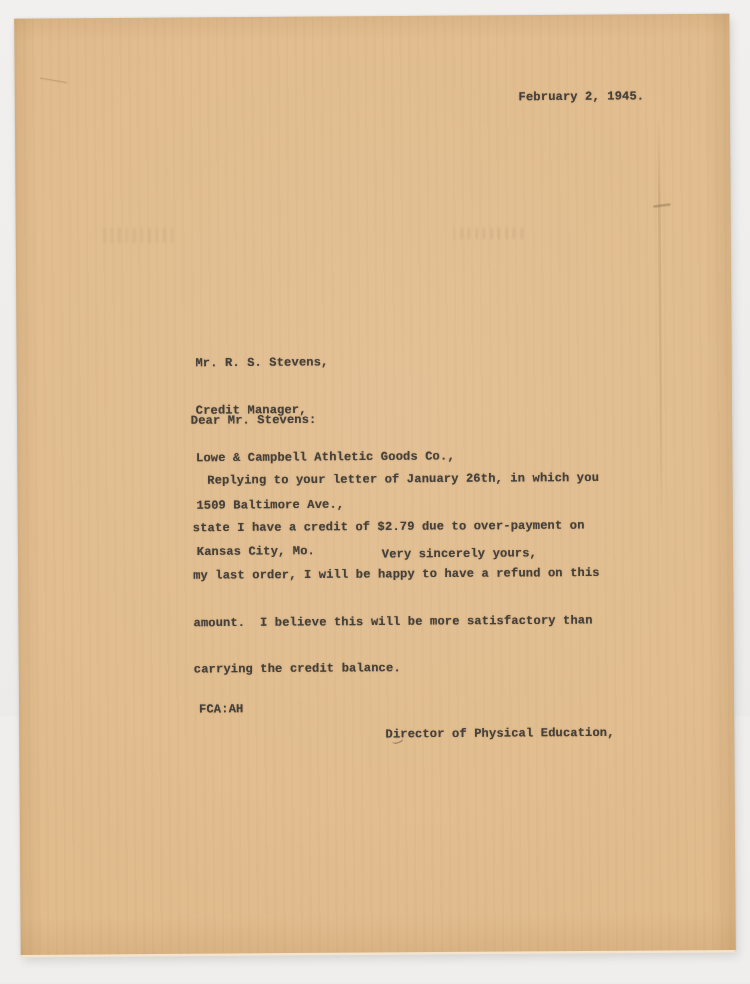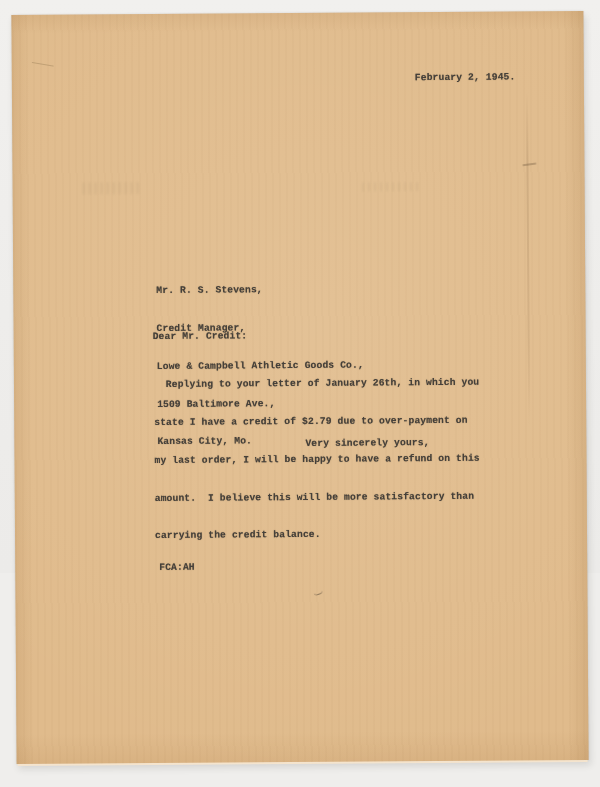--- a/index.html
+++ b/index.html
@@ -102,33 +102,34 @@
     <div class="typed date">February 2, 1945.</div>
 
     <div class="typed recipient">
       <div>Mr. R. S. Stevens,</div>
       <div>Credit Manager,</div>
       <div>Lowe &amp; Campbell Athletic Goods Co.,</div>
       <div>1509 Baltimore Ave.,</div>
       <div>Kansas City, Mo.</div>
     </div>
 
-    <div class="typed salutation">Dear Mr. Credit:</div>
+    <div class="typed salutation">Dear Mr. Stevens:</div>
 
     <div class="typed body-block">
       <div>  Replying to your letter of January 26th, in which you</div>
       <div>state I have a credit of $2.79 due to over-payment on</div>
       <div>my last order, I will be happy to have a refund on this</div>
       <div>amount.  I believe this will be more satisfactory than</div>
       <div>carrying the credit balance.</div>
     </div>
 
     <div class="typed closing">Very sincerely yours,</div>
 
     <div class="typed signature">
+      <div>Director of Physical Education,</div>
     </div>
 
     <div class="typed initials">FCA:AH</div>
 
     <div class="artifact crease-right"></div>
     <div class="artifact dash-mark"></div>
     <div class="artifact smudge-left"></div>
     <div class="artifact smudge-right"></div>
     <div class="artifact pen-tick"></div>
     <div class="artifact corner-scratch"></div>

